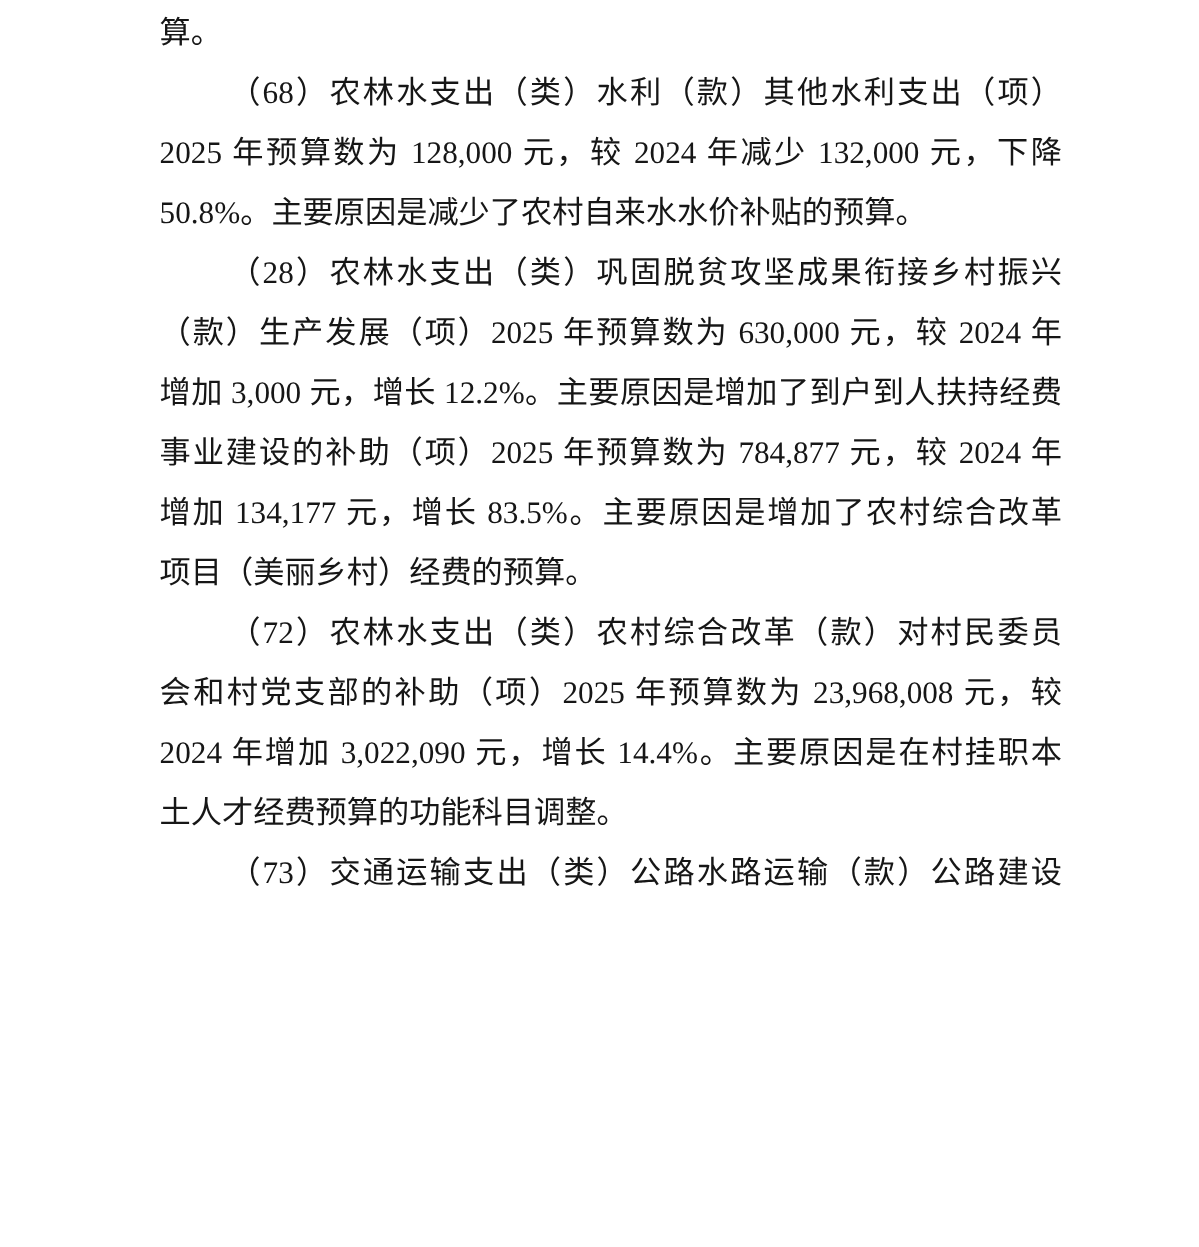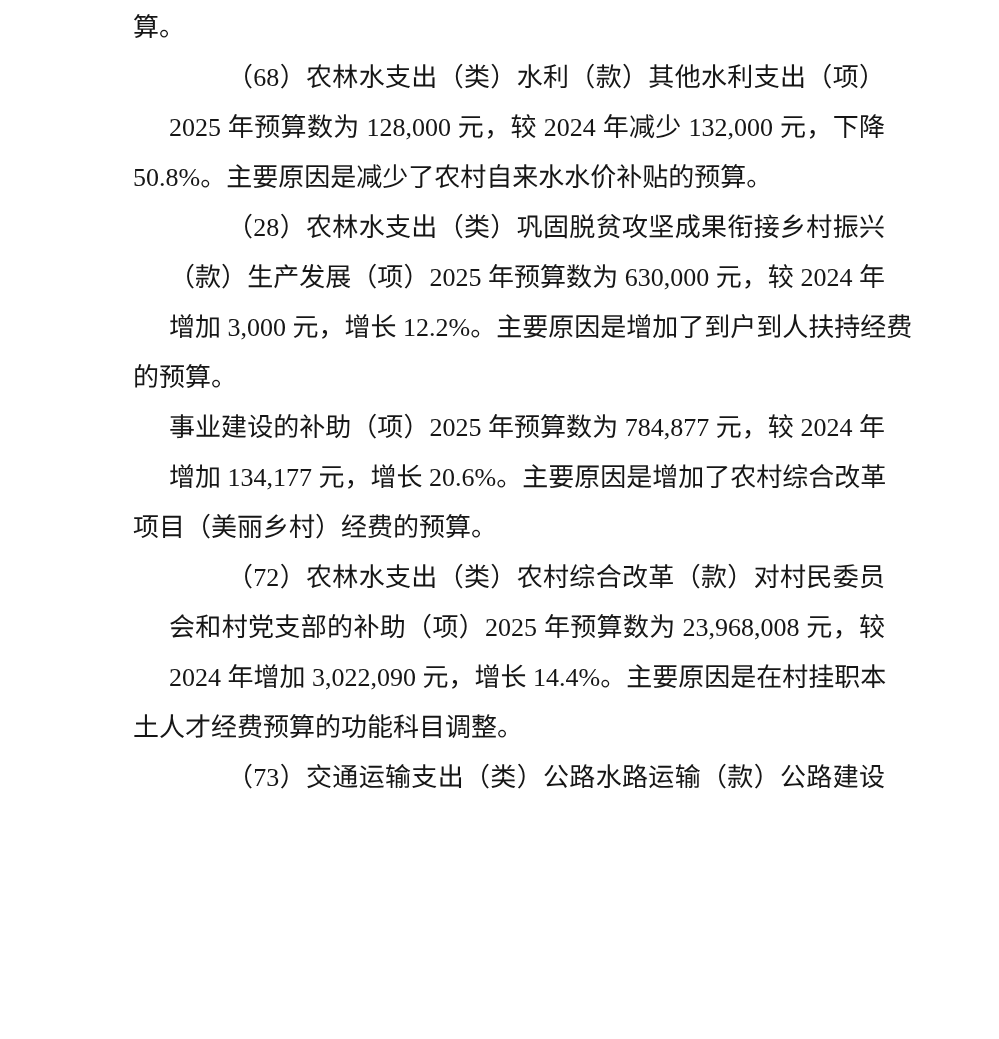--- a/index.html
+++ b/index.html
@@ -29,21 +29,20 @@
     padding: 0;
   }
   .line {
     height: 50px;
     white-space: nowrap;
     text-align: left;
   }
   .line.justify {
     text-align: justify;
     text-align-last: justify;
-    margin-left: 36px;
   }
   .line.indent {
     text-indent: 58px;
   }
 </style>
 </head>
 <body>
 
 <div class="page">
   <div class="textblock">
@@ -55,27 +54,26 @@
     <div class="para">
       <div class="line indent justify">（68）农林水支出（类）水利（款）其他水利支出（项）</div>
       <div class="line justify">2025 年预算数为 128,000 元，较 2024 年减少 132,000 元，下降</div>
       <div class="line">50.8%。主要原因是减少了农村自来水水价补贴的预算。</div>
     </div>
 
     <div class="para">
       <div class="line indent justify">（28）农林水支出（类）巩固脱贫攻坚成果衔接乡村振兴</div>
       <div class="line justify">（款）生产发展（项）2025 年预算数为 630,000 元，较 2024 年</div>
       <div class="line justify">增加 3,000 元，增长 12.2%。主要原因是增加了到户到人扶持经费</div>
-      <div class="line">的预算。</div>
     </div>
 
 
     <div class="para">
       <div class="line justify">事业建设的补助（项）2025 年预算数为 784,877 元，较 2024 年</div>
-      <div class="line justify">增加 134,177 元，增长 20.6%。主要原因是增加了农村综合改革</div>
+      <div class="line justify">增加 134,177 元，增长 83.5%。主要原因是增加了农村综合改革</div>
       <div class="line">项目（美丽乡村）经费的预算。</div>
     </div>
 
     <div class="para">
       <div class="line indent justify">（72）农林水支出（类）农村综合改革（款）对村民委员</div>
       <div class="line justify">会和村党支部的补助（项）2025 年预算数为 23,968,008 元，较</div>
       <div class="line justify">2024 年增加 3,022,090 元，增长 14.4%。主要原因是在村挂职本</div>
       <div class="line">土人才经费预算的功能科目调整。</div>
     </div>
 

